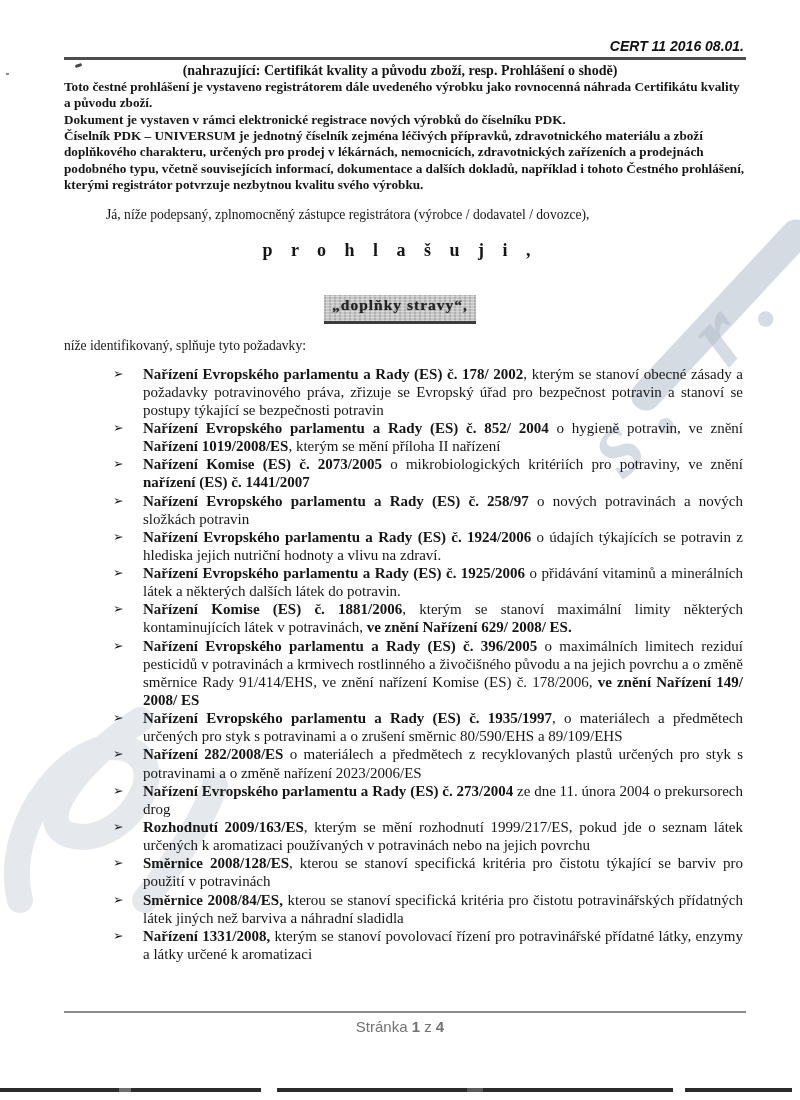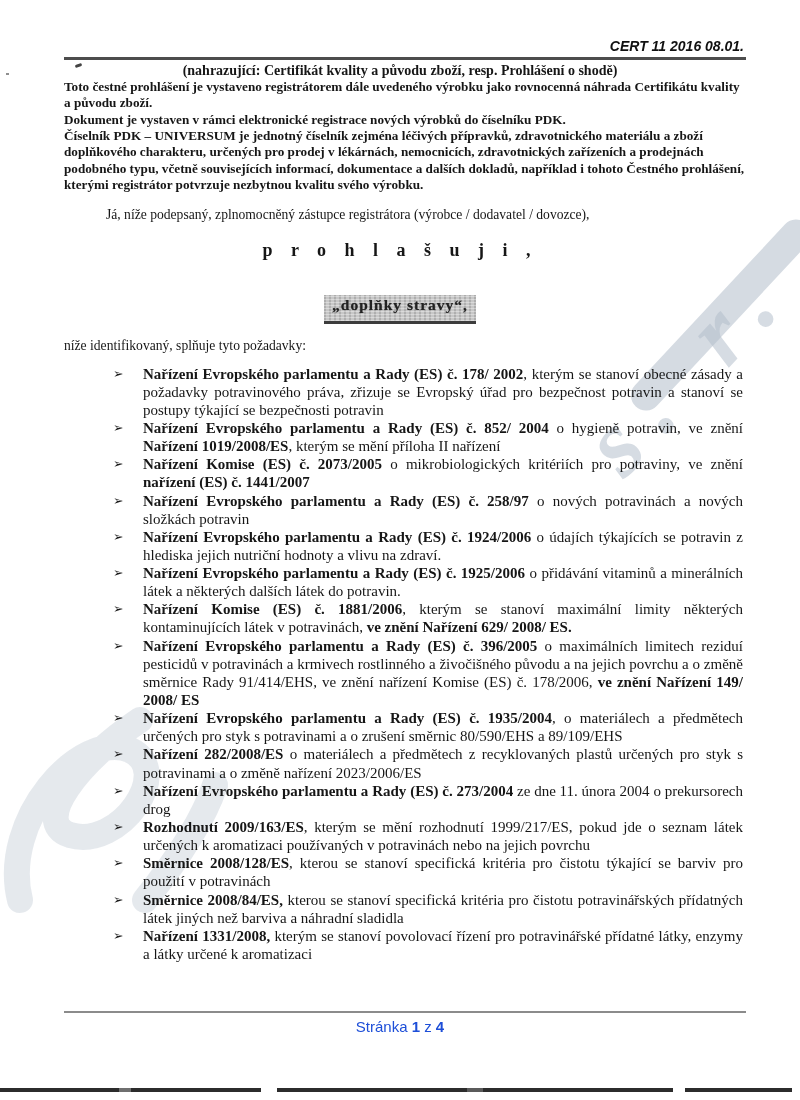--- a/index.html
+++ b/index.html
@@ -72,21 +72,21 @@
   }
   .req-text{
     flex:1;font-size:15px;line-height:1.21;
     text-align:justify;text-justify:inter-word;
   }
   .req-text .b{font-weight:bold;}
   
   .footer-rule{position:absolute;left:64px;right:54px;top:1011px;border-top:2.5px solid #8b8b8b;z-index:2;}
   .page-footer{
     position:absolute;left:0;right:0;top:1018px;text-align:center;z-index:2;
-    font-family:"Liberation Sans","DejaVu Sans",sans-serif;font-size:15px;color:#1d4ed8;
+    font-family:"Liberation Sans","DejaVu Sans",sans-serif;font-size:15px;color:#737373;
   }
   .page-footer .b{font-weight:bold;}
   .bottom-line{
     position:absolute;left:0;top:1088px;width:792px;height:4px;z-index:2;
     background:linear-gradient(90deg,
       #2c2c2c 0 15%, #6f6f6f 15% 16.5%, #2c2c2c 16.5% 33%,
       transparent 33% 35%, #2c2c2c 35% 59%, #5b5b5b 59% 61%,
       #2c2c2c 61% 85%, transparent 85% 86.5%, #2c2c2c 86.5% 100%);
   }
 </style>
@@ -157,21 +157,21 @@
         <div class="req-item">
           <span class="req-bullet">➢</span>
           <span class="req-text"><span class="b">Nařízení Komise (ES) č. 1881/2006</span><span>, kterým se stanoví maximální limity některých kontaminujících látek v potravinách, </span><span class="b">ve znění Nařízení 629/ 2008/ ES.</span></span>
         </div>
         <div class="req-item">
           <span class="req-bullet">➢</span>
           <span class="req-text"><span class="b">Nařízení Evropského parlamentu a Rady (ES) č. 396/2005</span><span> o maximálních limitech reziduí pesticidů v potravinách a krmivech rostlinného a živočišného původu a na jejich povrchu a o změně směrnice Rady 91/414/EHS, ve znění nařízení Komise (ES) č. 178/2006, </span><span class="b">ve znění Nařízení 149/ 2008/ ES</span></span>
         </div>
         <div class="req-item">
           <span class="req-bullet">➢</span>
-          <span class="req-text"><span class="b">Nařízení Evropského parlamentu a Rady (ES) č. 1935/2004</span><span>, o materiálech a předmětech určených pro styk s potravinami a o zrušení směrnic 80/590/EHS a 89/109/EHS</span></span>
+          <span class="req-text"><span class="b">Nařízení Evropského parlamentu a Rady (ES) č. 1935/1997</span><span>, o materiálech a předmětech určených pro styk s potravinami a o zrušení směrnic 80/590/EHS a 89/109/EHS</span></span>
         </div>
         <div class="req-item">
           <span class="req-bullet">➢</span>
           <span class="req-text"><span class="b">Nařízení 282/2008/ES</span><span> o materiálech a předmětech z recyklovaných plastů určených pro styk s potravinami a o změně nařízení 2023/2006/ES</span></span>
         </div>
         <div class="req-item">
           <span class="req-bullet">➢</span>
           <span class="req-text"><span class="b">Nařízení Evropského parlamentu a Rady (ES) č. 273/2004</span><span> ze dne 11. února 2004 o prekursorech drog</span></span>
         </div>
         <div class="req-item">

